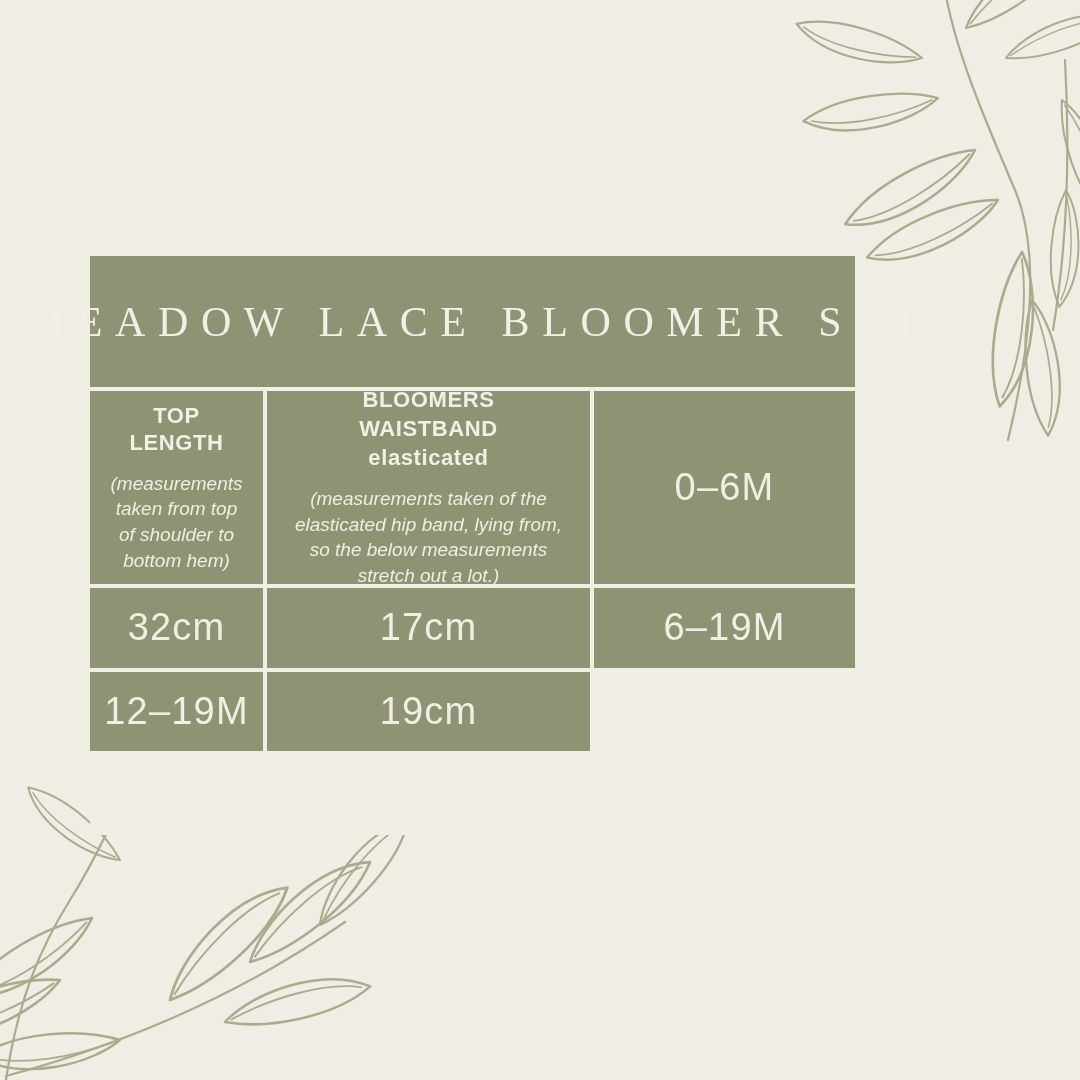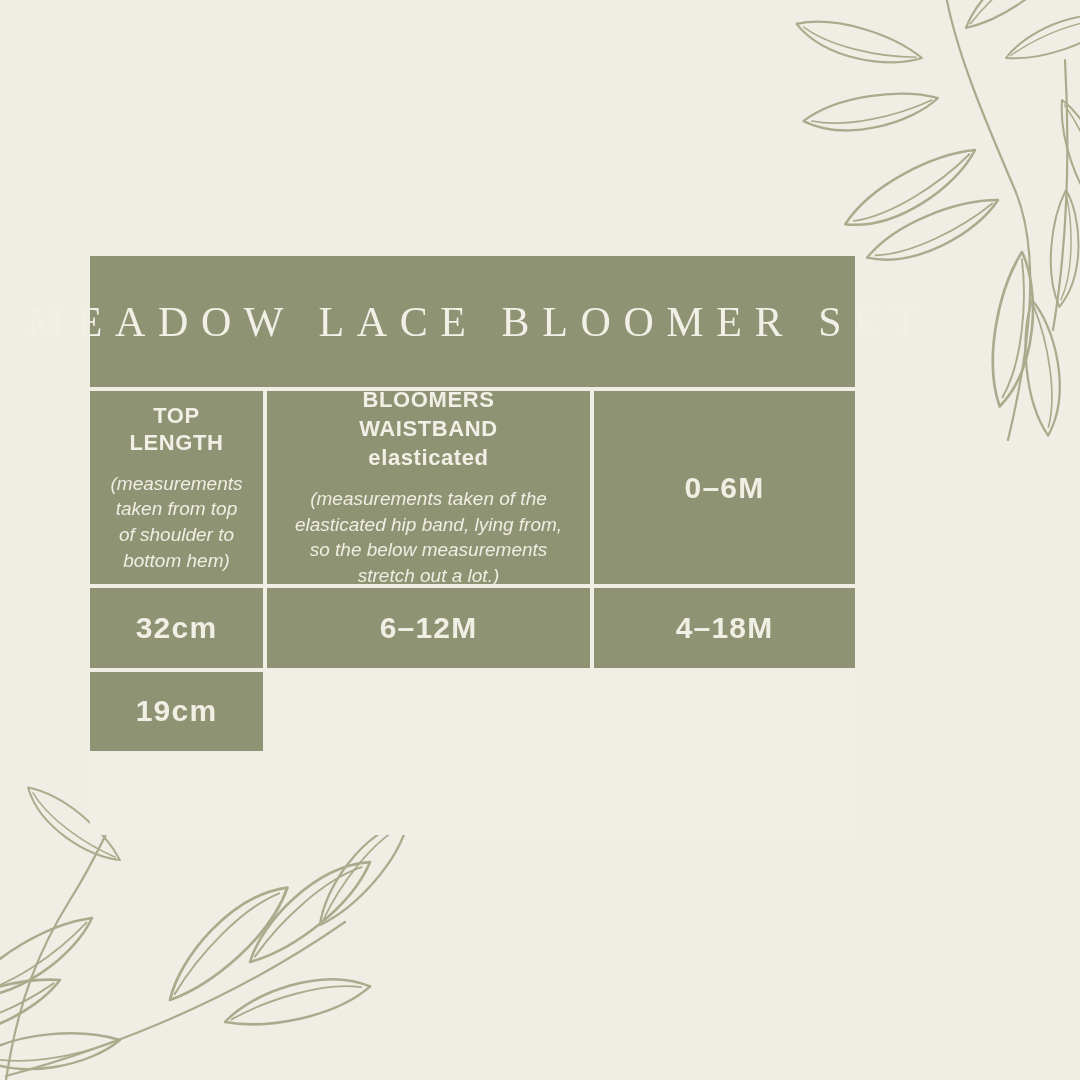--- a/index.html
+++ b/index.html
@@ -60,22 +60,22 @@
   .header-note {
     font-style:italic;
     font-size:19px;
     line-height:1.35;
     margin-top:14px;
     color:#f0ede3;
   }
   .pad-2 { padding:0 18px; }
   .pad-3 { padding:0 24px; }
   .value-cell {
-    font-weight:700;
-    font-size:30px;
+    font-weight:400;
+    font-size:38px;
     letter-spacing:1.2px;
     color:#f1eee4;
   }
   svg.branch { display:block; }
 </style>
 </head>
 <body>
 
 <div class="deco deco-tr">
   <svg class="branch" width="310" height="480" viewBox="0 0 310 480" fill="none" stroke="#a9ac8c" stroke-width="2.2" stroke-linecap="round" stroke-linejoin="round">
@@ -138,20 +138,21 @@
     </div>
 
     <div class="cell pad-3">
       <div class="col-header stacked">BLOOMERS WAISTBAND</div>
       <div class="col-header stacked">elasticated</div>
       <div class="header-note">(measurements taken of the elasticated hip band, lying from, so the below measurements stretch out a lot.)</div>
     </div>
 
     <div class="cell value-cell">0–6M</div>
     <div class="cell value-cell">32cm</div>
+    <div class="cell value-cell">17cm</div>
 
-    <div class="cell value-cell">6–12M</div>
+    <div class="cell value-cell">6–19M</div>
 
-    <div class="cell value-cell">4–18M</div>
+    <div class="cell value-cell">12–19M</div>
     <div class="cell value-cell">19cm</div>
 
   </div>
 </div>
 
 </body></html>

